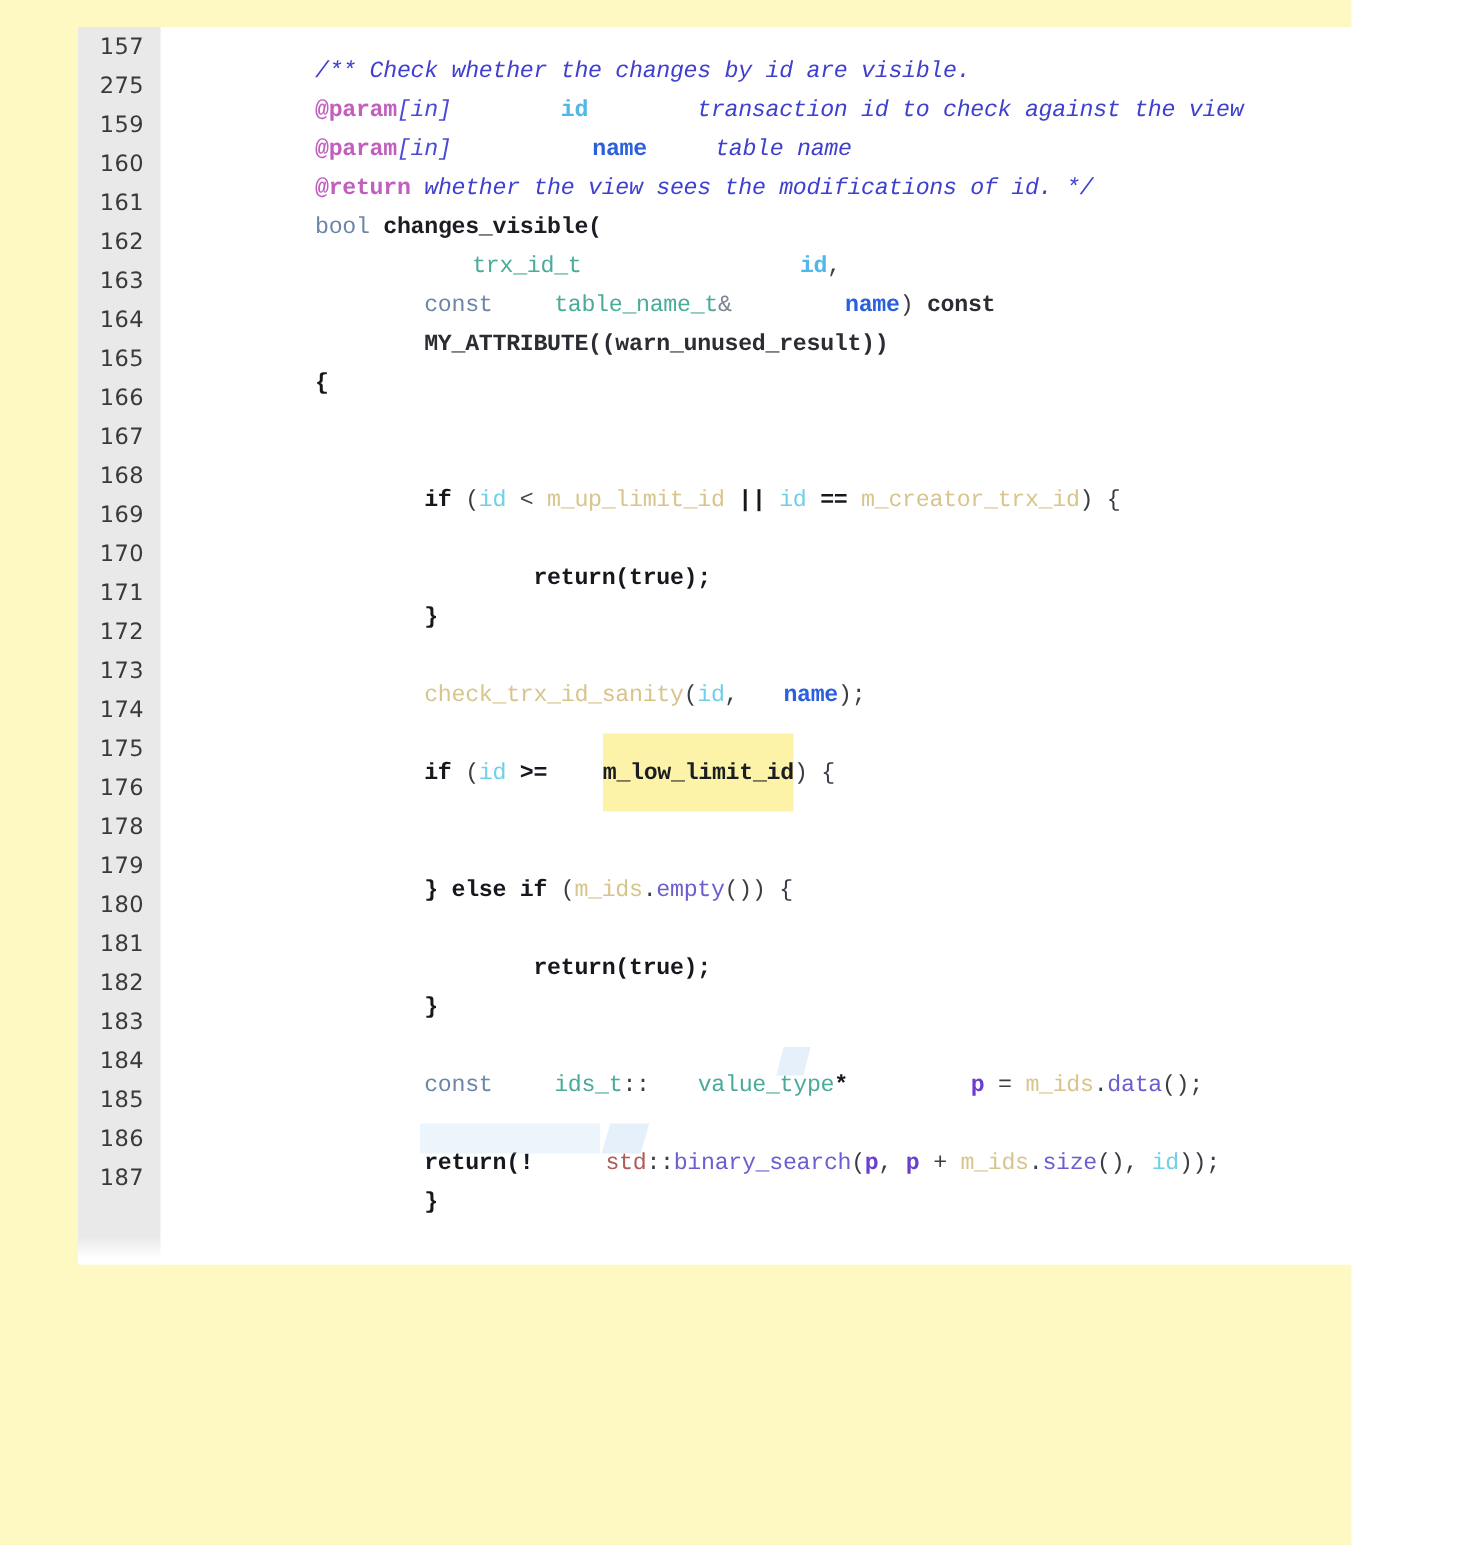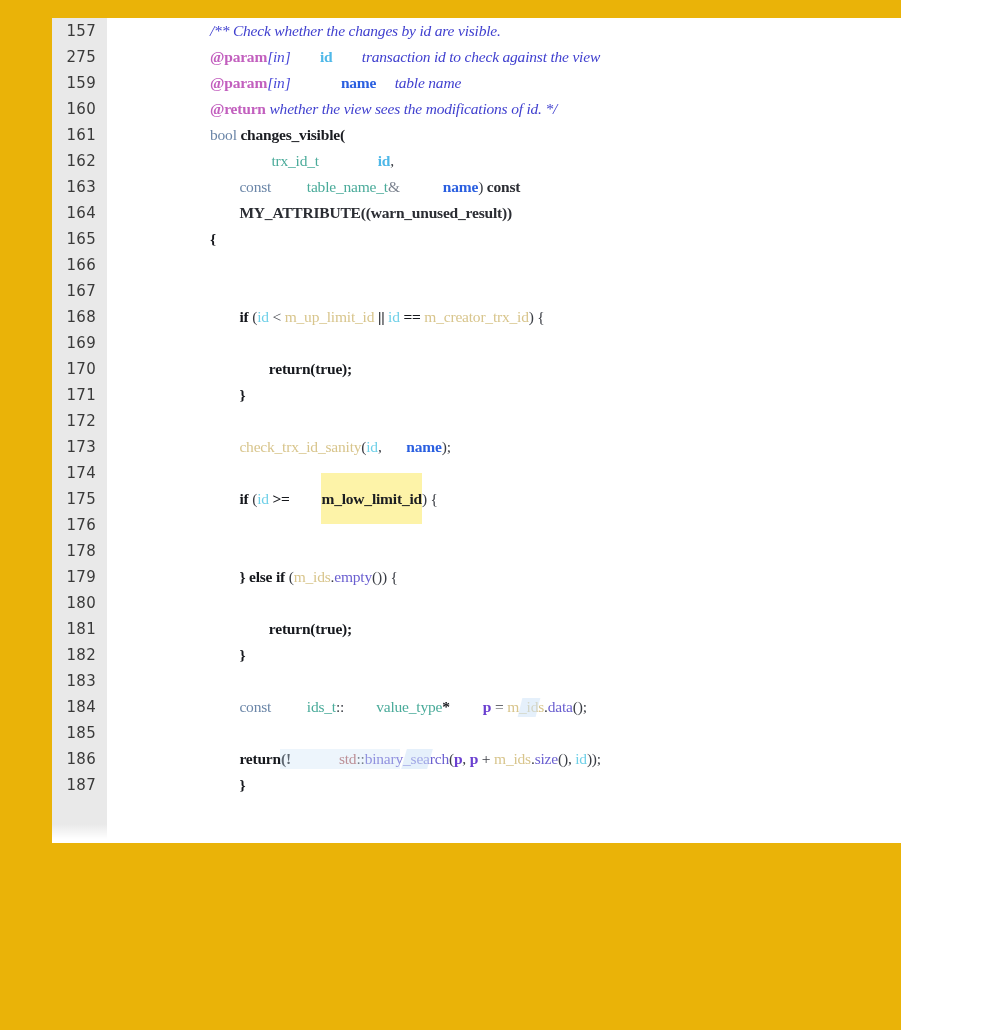--- a/index.html
+++ b/index.html
@@ -14,21 +14,21 @@
     font-family: "DejaVu Sans Mono", "Liberation Mono", monospace;
     overflow: hidden;
   }
 
   #code-viewer {
     position: absolute;
     left: 0;
     top: 0;
     width: 901px;
     height: 1030px;
-    background: #eab308;
+    background: #fef9c3;
   }
 
   
   .code-block {
     position: absolute;
     left: 52px;
     top: 18px;
     width: 920px;
     height: 825px;
     overflow: hidden;
@@ -67,23 +67,23 @@
     text-align: right;
     color: #3a3a3a;
     font-size: 15px;
     font-family: "DejaVu Sans", "Liberation Sans", sans-serif;
     letter-spacing: 0.3px;
   }
 
   .code {
     position: absolute;
     left: 158px;
-    top: 0;
+    top: 16px;
     white-space: pre;
-    font-family: Liberation Serif, serif;
+    font-family: Liberation Mono, monospace;
     font-size: 15.5px;
     letter-spacing: -0.2px;
     color: #20232a;
   }
 
   
   .t-plain    { color: #20232a; }
   .t-comment  { color: #4040cf; font-style: italic; }
   .t-doctag   { color: #c25fbe; font-weight: bold; }
   .t-docparam { color: #4a4ad8; font-style: italic; }

